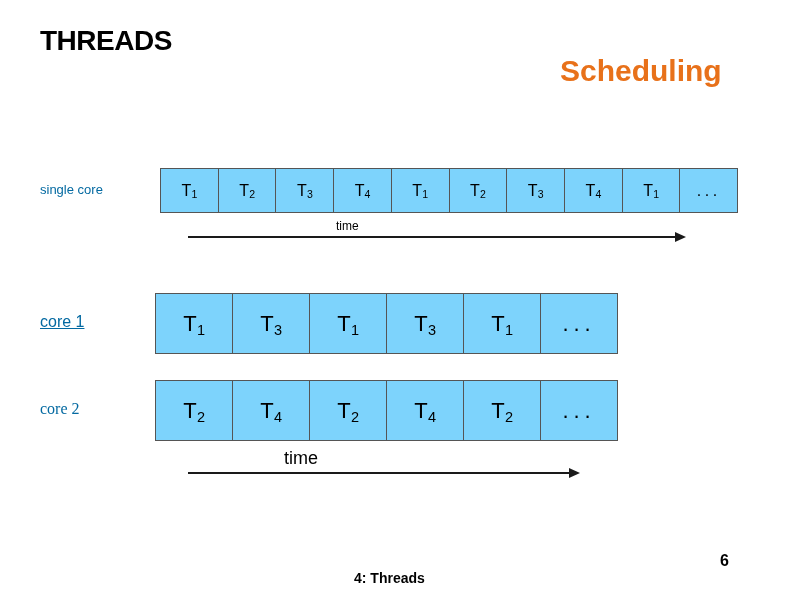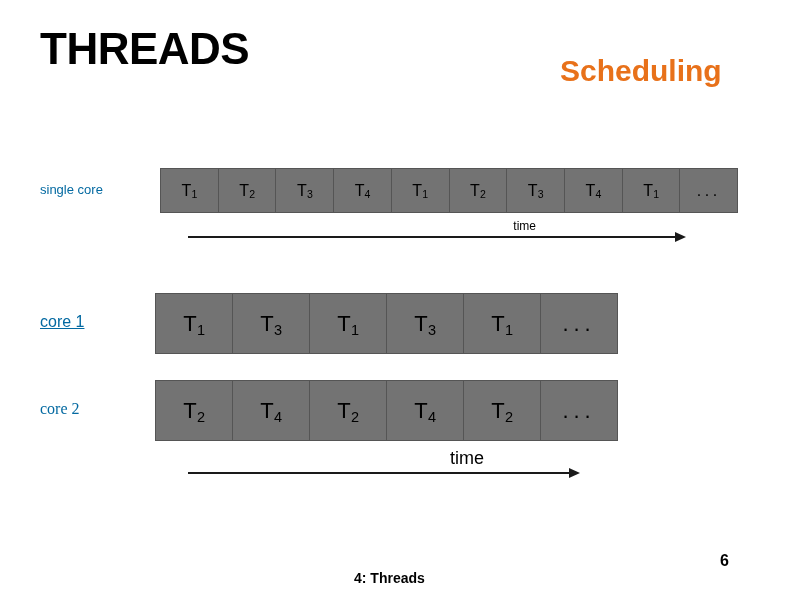--- a/index.html
+++ b/index.html
@@ -13,21 +13,21 @@
     font-family: "Liberation Sans", sans-serif;
     position: relative;
     overflow: hidden;
   }
 
   
   #slide-title {
     position: absolute;
     left: 40px;
     top: 26px;
-    font-size: 44px;
+    font-size: 28px;
     font-weight: bold;
     letter-spacing: -0.5px;
     color: #000000;
     line-height: 1.05;
     white-space: nowrap;
   }
   #slide-subtitle {
     position: absolute;
     left: 560px;
     top: 55px;
@@ -53,21 +53,21 @@
     background: #E9EBEB;
   }
   .cell {
     box-sizing: border-box;
     flex: 1 1 0;
     border-right: 1px solid #555555;
     display: flex;
     align-items: center;
     justify-content: center;
     color: #000000;
-    background: #737373;
+    background: #7dd3fc;
     position: relative;
   }
   .cell:last-child {
     border-right: none;
   }
   .cell .tlabel {
     white-space: nowrap;
     line-height: 1;
   }
   .cell .tlabel sub {
@@ -99,21 +99,21 @@
     width: 0;
     height: 0;
     border-top: 5px solid transparent;
     border-bottom: 5px solid transparent;
     border-left: 11px solid #1a1a1a;
   }
   .arrow-text {
     position: absolute;
     color: #000000;
     white-space: nowrap;
-    text-align: right;
+    text-align: left;
   }
 
   
   #footer-title {
     position: absolute;
     left: 354px;
     top: 570px;
     font-size: 14px;
     font-weight: bold;
     color: #000000;

